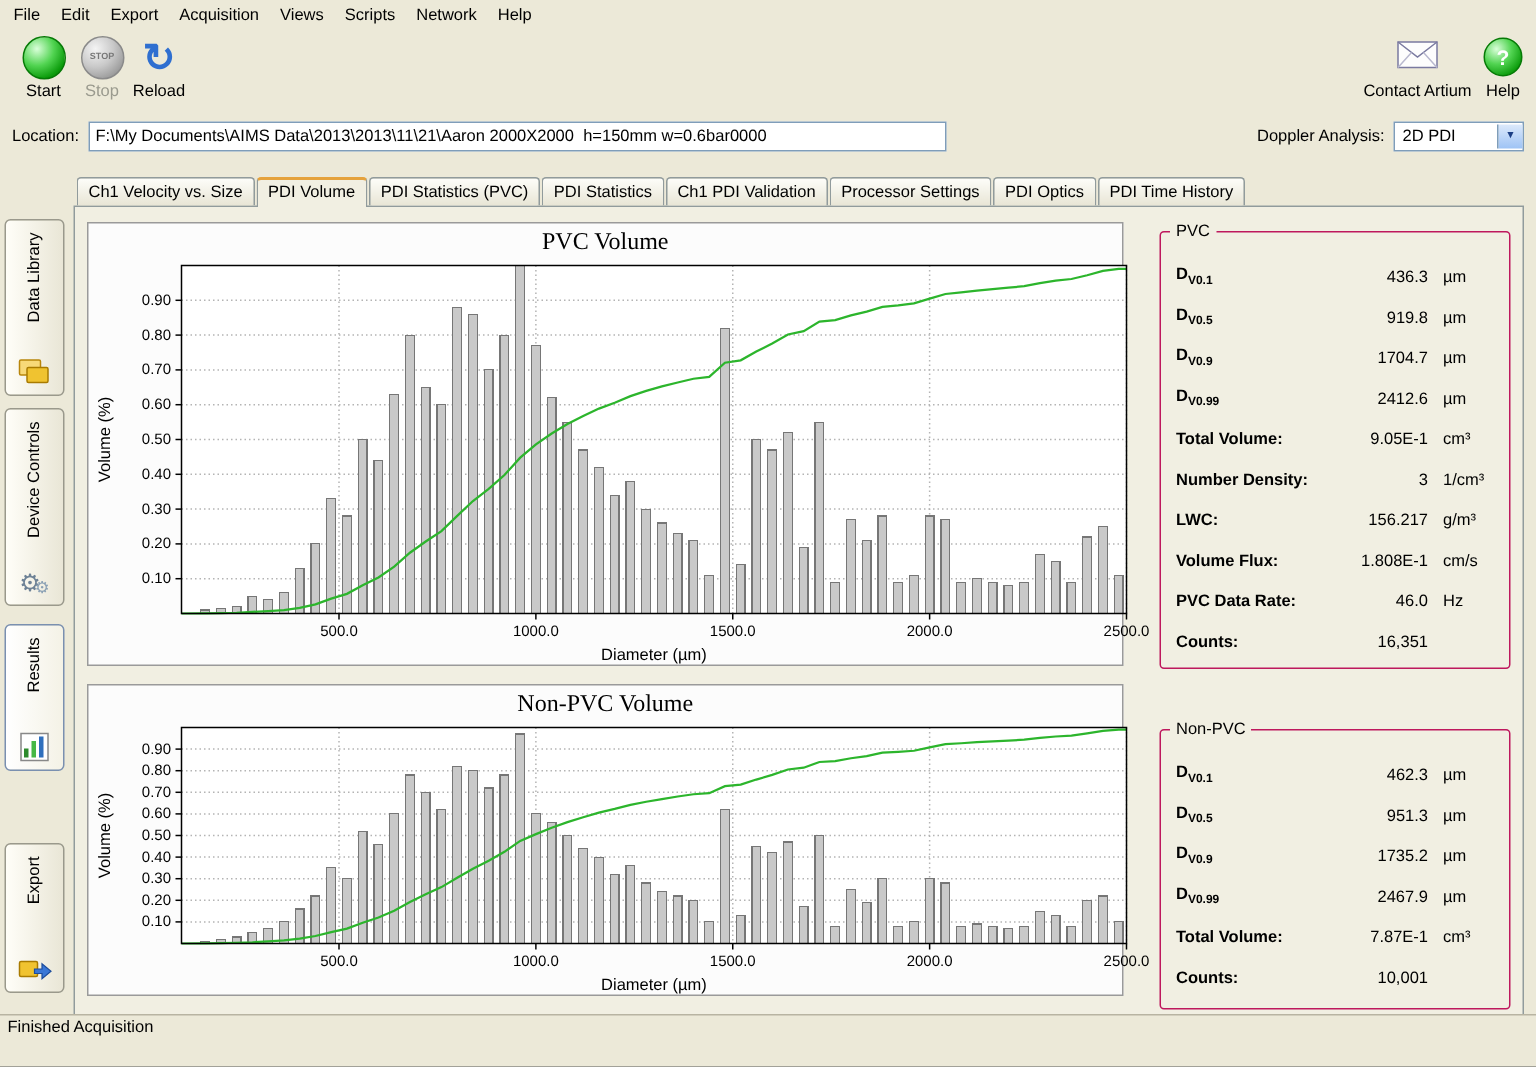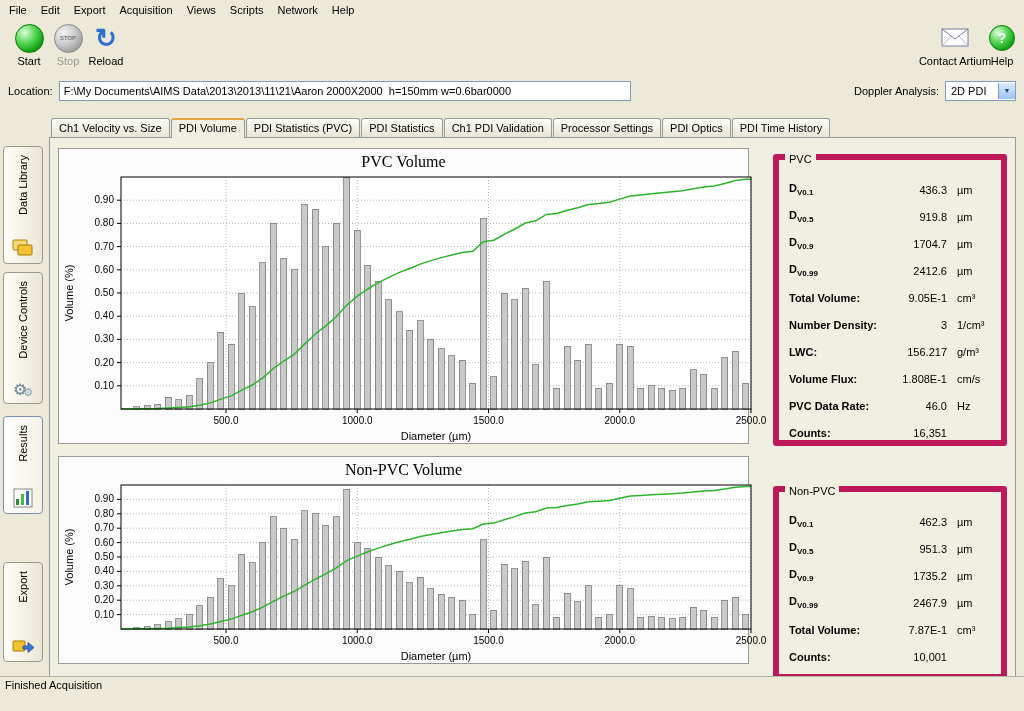--- a/index.html
+++ b/index.html
@@ -19,28 +19,28 @@
   .sphere.green{background:radial-gradient(circle at 32% 28%,#d9ffd9,#52d452 42%,#0c9c0c 75%,#067a06);border:1px solid #067a06;}
   .sphere.gray{background:radial-gradient(circle at 32% 28%,#f4f4f4,#c9c9c9 45%,#9a9a9a 80%);border:1px solid #8a8a8a;
                font-size:6px;font-weight:bold;color:#777;letter-spacing:0;}
   .tbtn.disabled .tlabel{color:#9a9a8e;}
   .reload-glyph{font-size:26px;line-height:26px;color:#2f6fd0;font-weight:bold;}
   .help-sphere{width:24px;height:24px;border-radius:50%;
                background:radial-gradient(circle at 32% 28%,#d9ffd9,#52d452 42%,#0c9c0c 78%);
                border:1px solid #067a06;color:#fff;font-weight:bold;font-size:14px;
                display:flex;align-items:center;justify-content:center;}
   #btn-start{left:6px;} #btn-stop{left:45px;} #btn-reload{left:83px;}
-  #btn-contact{right:30px;width:78px;} #btn-help{right:4px;width:36px;}
+  #btn-contact{right:40px;width:78px;} #btn-help{right:4px;width:36px;}
 
   
   .locrow{display:flex;align-items:center;height:27px;padding:0 8px;gap:6px;}
   .loc-input{width:562px;height:16px;border:1px solid #7f9db9;background:#fff;
              font-family:"Liberation Sans",sans-serif;font-size:11px;padding:1px 4px;}
   .locspacer{flex:1;}
-  .xpselect{display:flex;align-items:center;border:1px solid #7f9db9;background:#fff;height:18px;cursor:pointer;}
+  .xpselect{display:flex;align-items:center;border:1px solid #7f9db9;background:#fff;height:18px;cursor:pointer;gap:16px;}
   .xpselect .val{padding:0 5px;min-width:42px;}
   .xpselect .arrow{width:16px;height:16px;border-left:1px solid #7f9db9;
                    background:linear-gradient(#dce9fb,#9ec3f5);display:flex;align-items:center;
                    justify-content:center;font-size:7px;color:#1b3e85;}
 
   
   .main{position:absolute;top:104px;left:0;right:0;bottom:19px;display:flex;}
   .sidebar{width:47px;position:relative;flex:none;}
   .vtab{position:absolute;left:3px;width:40px;box-sizing:border-box;border:1px solid #9a998c;border-radius:4px;
         background:linear-gradient(90deg,#fffef8,#e9e6d6);display:flex;flex-direction:column;align-items:center;
@@ -61,21 +61,21 @@
   .bigpanel{flex:1;border:1px solid #919b9c;background:#f1efe2;display:flex;padding:10px 8px;gap:24px;min-height:0;}
 
   
   .charts{flex:1;display:flex;flex-direction:column;gap:12px;min-width:0;}
   .chart-box{background:#fcfcfc;border:1px solid #9a9a9a;padding:2px 2px 0 2px;}
   .chart-title{text-align:center;font-family:"Liberation Serif",serif;font-size:16px;padding:2px 0 0 0;}
   svg.chart{display:block;overflow:visible;font-family:"Liberation Sans",sans-serif;}
 
   
   .statscol{width:234px;flex:none;display:flex;flex-direction:column;}
-  .groupbox{position:relative;border:6px solid #be185d;border-radius:3px;padding:16px 8px 4px 10px;box-sizing:border-box;}
+  .groupbox{position:relative;border:1px solid #be185d;border-radius:3px;padding:16px 8px 4px 10px;box-sizing:border-box;}
   .groupbox .gtitle{position:absolute;top:-7px;left:6px;background:#f1efe2;padding:0 4px;}
   #gb-pvc{margin-top:6px;height:292px;}
   #gb-nonpvc{margin-top:40px;height:240px;}
   .srow{display:grid;grid-template-columns:auto 1fr 36px;align-items:center;height:27px;}
   .slabel{font-weight:bold;}
   .slabel sub{font-size:8px;font-weight:bold;text-align:center;}
   .sval{text-align:right;padding-right:10px;}
   .sunit{font-weight:normal;}
 
   

